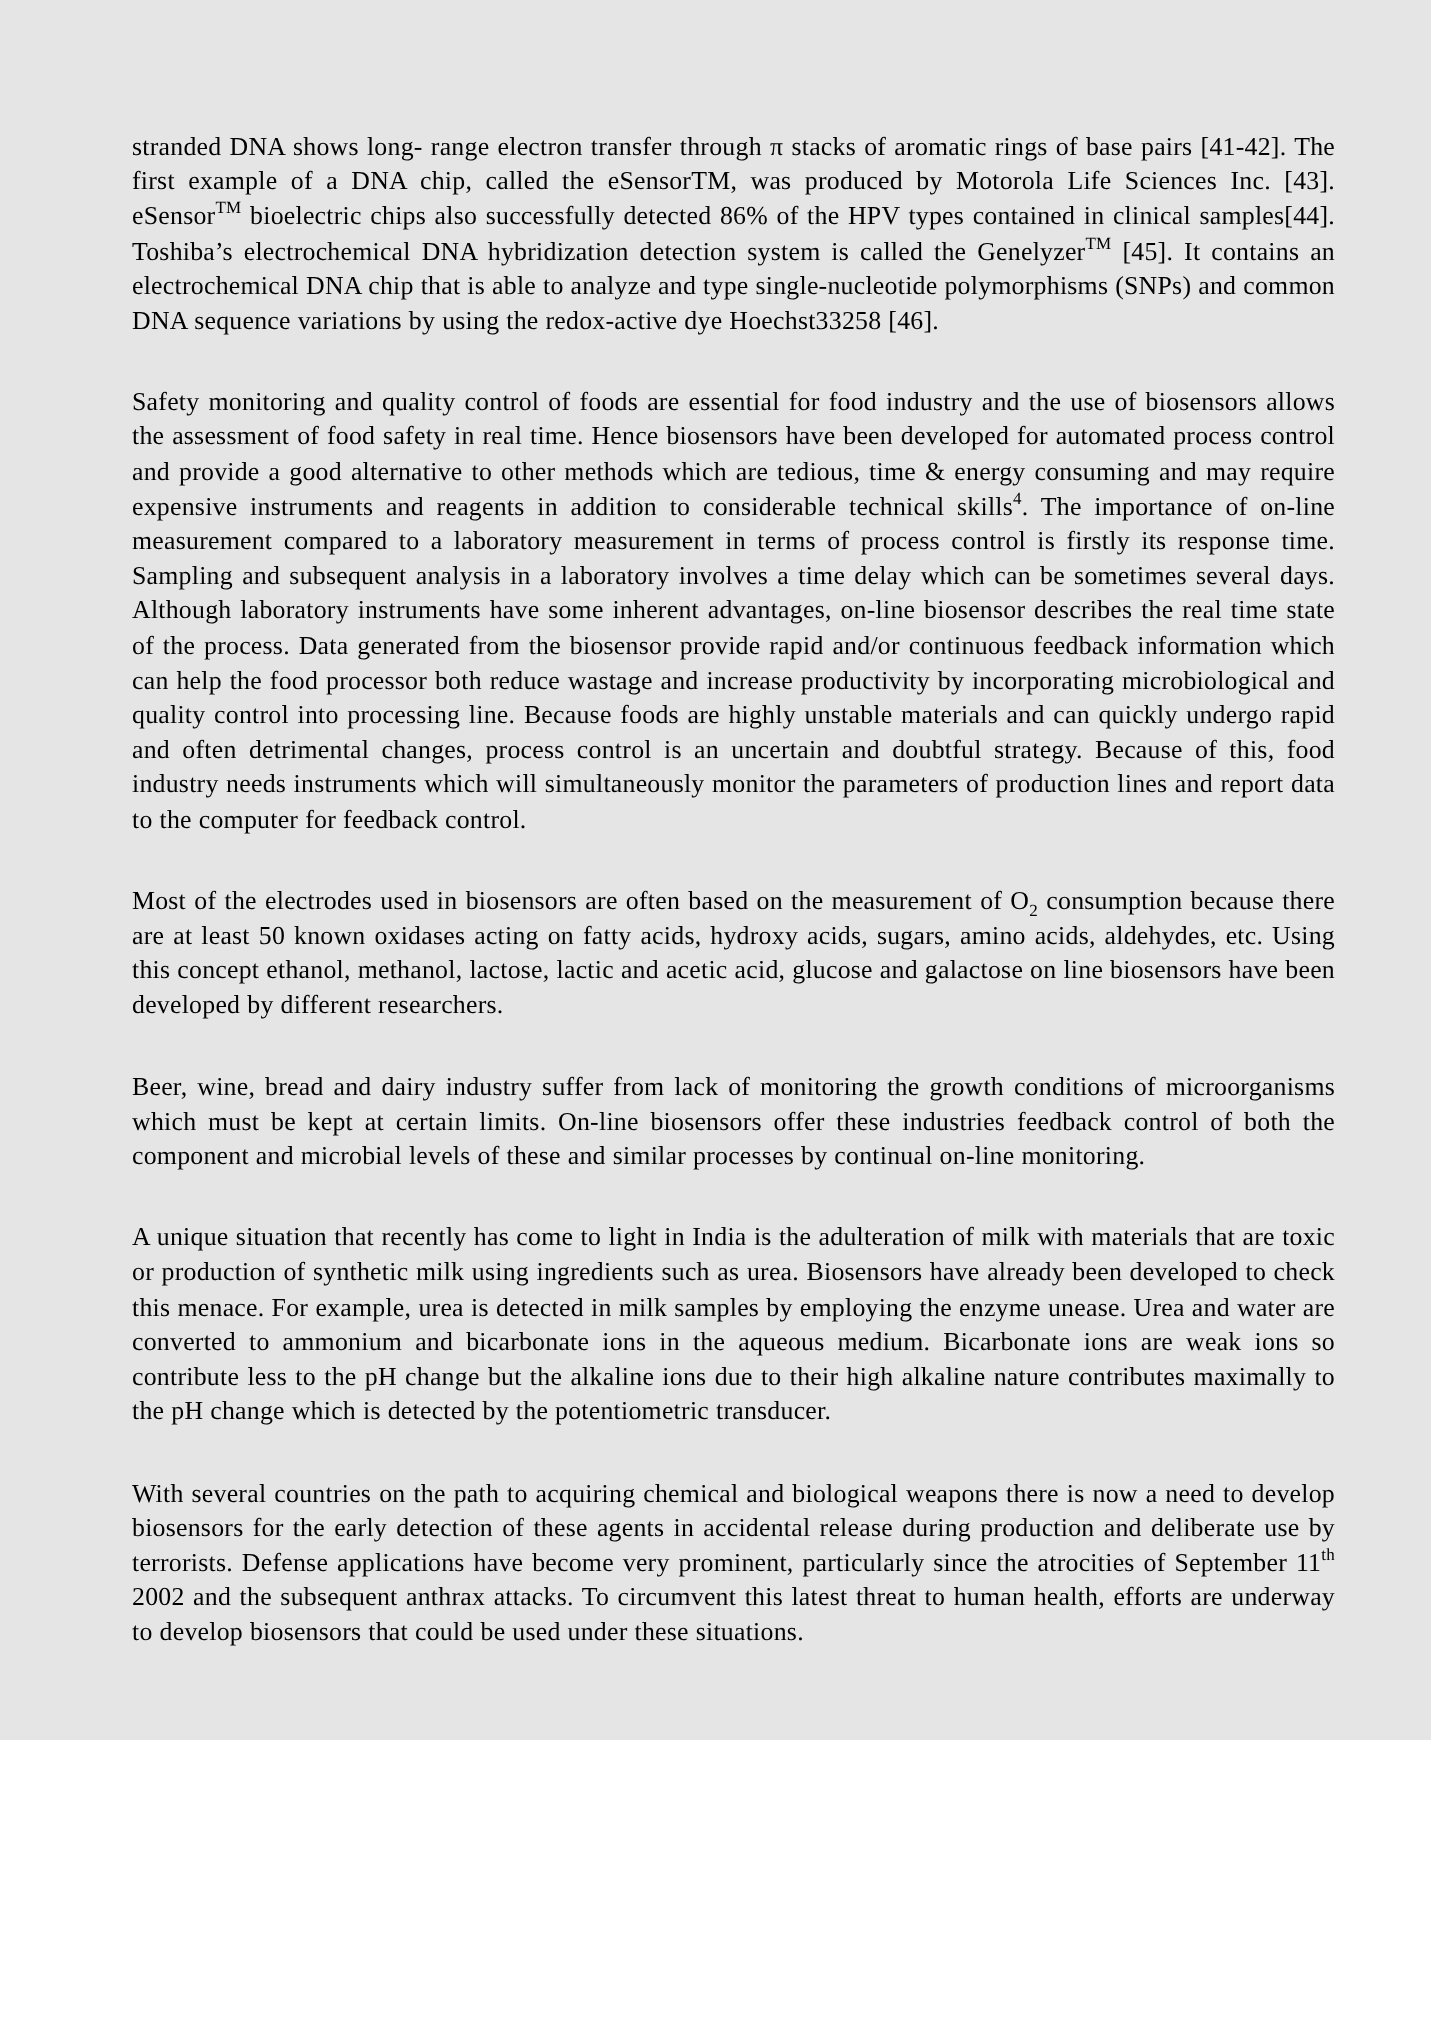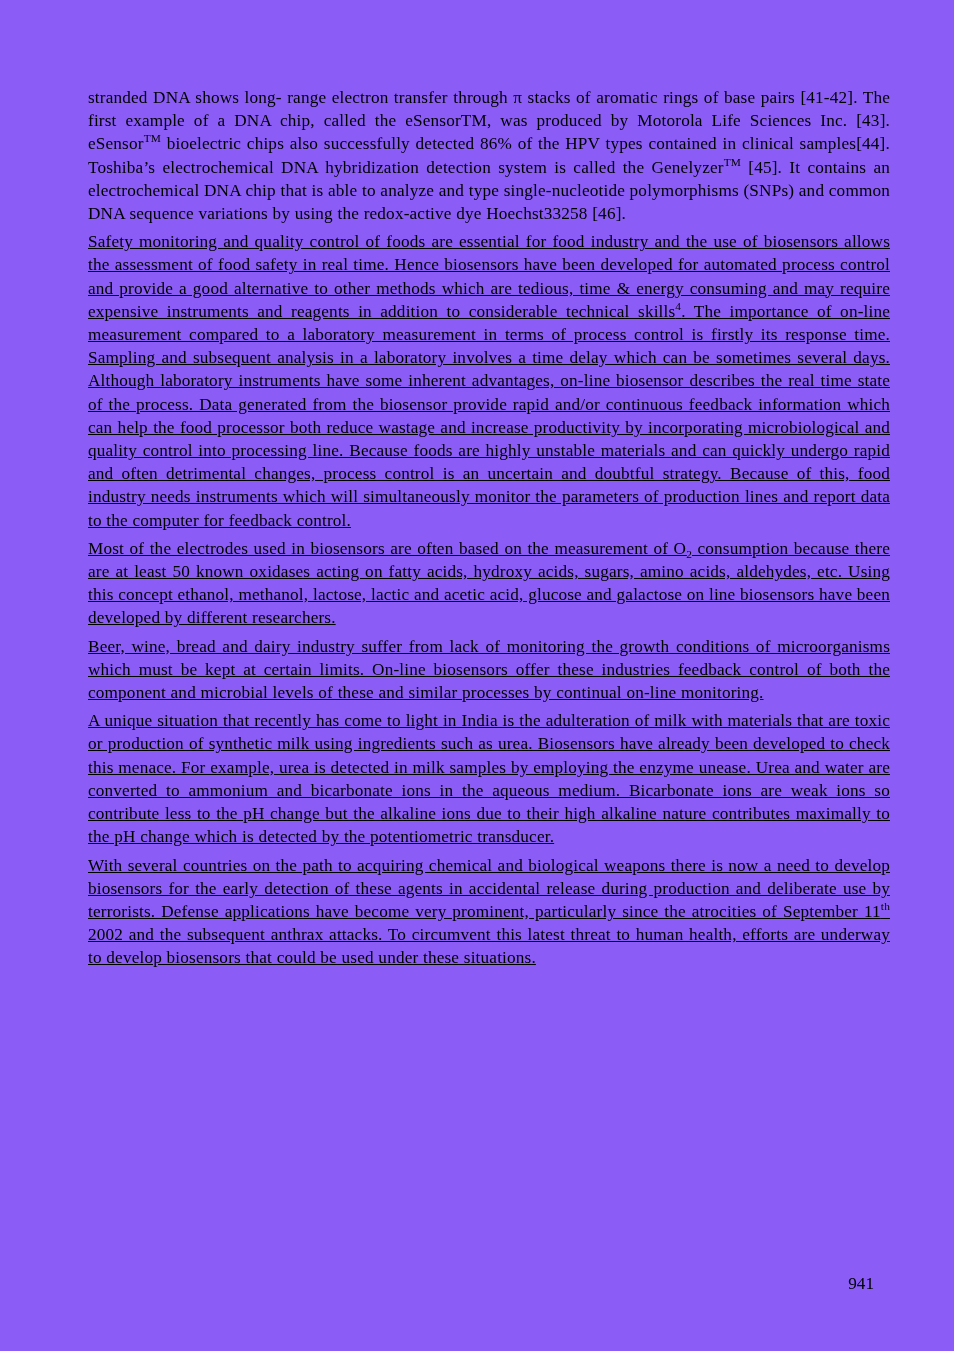--- a/index.html
+++ b/index.html
@@ -7,43 +7,42 @@
     padding: 0;
     background: #ffffff;
   }
   body {
     font-family: "Liberation Serif", "DejaVu Serif", serif;
     color: #000000;
   }
   .page {
     position: relative;
     width: 954px;
-    height: 1351px;
-    background: #8b5cf6;
+    height: 1160px;
+    background: #e5e5e5;
     overflow: hidden;
     box-sizing: border-box;
   }
   .text-column {
     position: absolute;
     left: 88px;
     top: 86px;
     width: 802px;
   }
   p.para {
     margin: 0;
     font-size: 17.2px;
     line-height: 23.2px;
     text-align: justify;
     text-justify: inter-word;
     letter-spacing: 0.01em;
     word-spacing: 0.01em;
   }
   p.para + p.para {
-    margin-top: 5px;
-    text-decoration: underline;
+    margin-top: 31px;
   }
   
   p.para.gap-before-section {
     margin-top: 111px;
   }
   p.para.gap-before-section-2 {
     margin-top: 105px;
   }
   sup {
     font-size: 0.66em;

